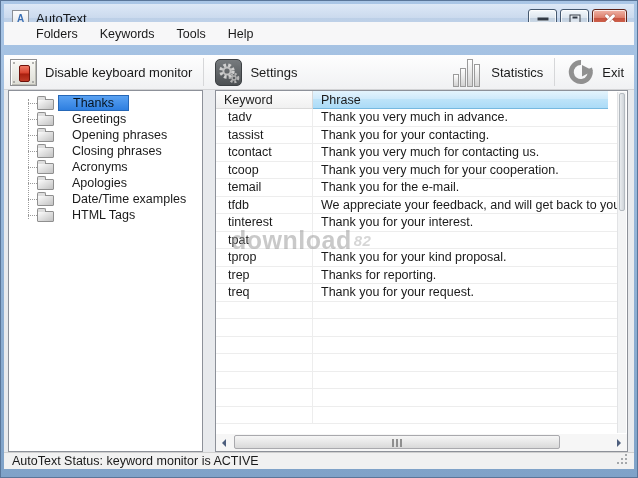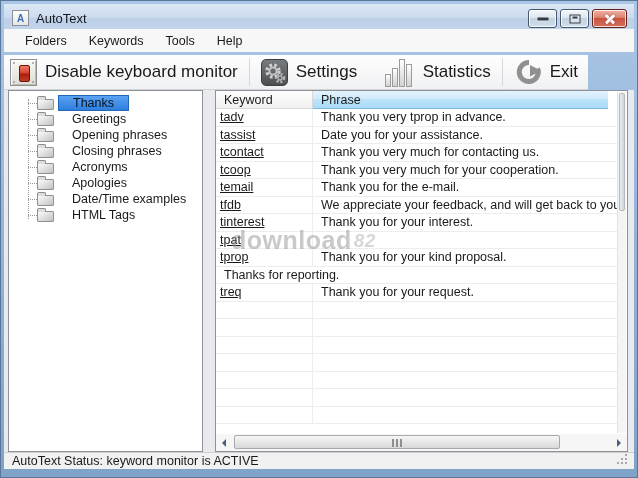--- a/index.html
+++ b/index.html
@@ -27,27 +27,27 @@
   .gl-min { position:absolute; left:50%; top:50%; transform:translate(-50%,-50%); width:11px; height:3px;
     background:#323a45; box-shadow:0 1px 0 rgba(255,255,255,.5); }
   .gl-rest { position:absolute; left:50%; top:50%; transform:translate(-50%,-50%); width:11px; height:9px;
     border:1px solid #323a45; background:rgba(255,255,255,.35); }
   .gl-rest::after { content:''; position:absolute; left:2px; top:1px; width:5px; height:2px; background:#323a45; }
   .x-bar { position:absolute; left:50%; top:50%; width:12px; height:2.6px; background:#fff;
     border-radius:1px; box-shadow:0 0 1px #6e1d0e; }
   .x-bar.a { transform:translate(-50%,-50%) rotate(45deg); }
   .x-bar.b { transform:translate(-50%,-50%) rotate(-45deg); }
   
-  .menubar { position:absolute; left:4px; top:29px; width:630px; height:23px;
-    background:#f7f7f8; display:flex; align-items:center; padding-left:10px; }
+  .menubar { position:absolute; left:4px; top:22px; width:630px; height:23px;
+    background:#f7f7f8; display:flex; align-items:center; padding-left:21px; }
   .menu-item { padding:0 11px; height:100%; display:flex; align-items:center; cursor:default; }
   
-  .toolbar { position:absolute; left:4px; top:55px; width:584px; height:35px;
+  .toolbar { position:absolute; left:4px; top:55px; width:630px; height:35px;
     background:linear-gradient(180deg,#fefefe,#f0f1f3); border-bottom:1px solid #d2d3d5;
-    display:flex; align-items:center; font-size:17px; }
+    display:flex; align-items:center; font-size:13px; }
   .tb-sep { width:1px; height:28px; background:#d6d7d9; margin:0 11px; flex:none; }
   .tb-label { margin-left:8px; white-space:nowrap; }
   .spacer { flex:1; }
   
   .tgl { width:27px; height:27px; margin-left:6px; flex:none; position:relative;
     border:1px solid #8f9092; background:linear-gradient(180deg,#fafaf6,#dcdcd4);
     box-shadow:inset 1px 1px 0 #ffffff, inset -1px -1px 0 #bcbcb4; }
   .tgl::before { content:''; position:absolute; left:8px; top:5px; width:9px; height:15px;
     border:1px solid #6e120a; border-radius:2px;
     background:linear-gradient(180deg,#ef7a64 0%,#d6402c 48%,#a81f0e 52%,#c03a26 100%); }
@@ -84,22 +84,22 @@
   .table-panel { position:absolute; left:215px; top:90px; width:413px; height:362px;
     background:#fff; border:1px solid #8d9199; display:flex; flex-direction:column; }
   .grid-header { height:18px; flex:none; display:flex; padding-right:19px;text-align:center; }
   .hdr-cell { display:flex; align-items:center; padding-left:8px; font-size:12.5px; color:#1b1b1b; cursor:default; }
   .hdr-keyword { width:97px; flex:none; background:linear-gradient(180deg,#fdfdfd,#f0f0f0);
     border-right:1px solid #d8d8d8; border-bottom:1px solid #d9d9d9; }
   .hdr-phrase { flex:1; border-bottom:1px solid #77b9e0;
     background:linear-gradient(180deg,#e4f4fd 0%,#cfeafb 45%,#bde3f9 50%,#abdbf7 100%); }
   .grid-body { flex:1; overflow:hidden; position:relative; margin-right:9px; }
   .grid-row { height:17.5px; display:flex; border-bottom:1px solid #ededed; }
-  .cell-k { width:97px; flex:none; padding-left:4px; border-right:1px solid #ededed;
-    line-height:16.5px; white-space:nowrap; overflow:hidden;text-decoration:underline; }
+  .cell-k { width:97px; flex:none; padding-left:12px; border-right:1px solid #ededed;
+    line-height:16.5px; white-space:nowrap; overflow:hidden; }
   .cell-p { flex:1; padding-left:8px; line-height:16.5px; white-space:nowrap; overflow:hidden; }
   .v-scroll { position:absolute; right:1px; top:1px; bottom:18px; width:9px;
     background:#f3f4f5; border-left:1px solid #e2e3e5; }
   .v-thumb { position:absolute; left:1px; right:1px; top:1px; height:118px;
     background:linear-gradient(90deg,#e9ecef,#cfd4d9); border:1px solid #b4bac0; border-radius:2px; }
   .h-scroll { height:17px; flex:none; display:flex; align-items:center; background:#f6f6f6; position:relative; }
   .h-arrow { width:16px; height:17px; flex:none; display:flex; align-items:center; justify-content:center; }
   .tri-l { width:0; height:0; border:4px solid transparent; border-right-color:#4d5e7d; border-left:none; }
   .tri-r { width:0; height:0; border:4px solid transparent; border-left-color:#4d5e7d; border-right:none; }
   .h-track { flex:1; position:relative; height:100%; }
@@ -109,21 +109,21 @@
     background:#8f8f8f; box-shadow:4px 0 0 #8f8f8f, 8px 0 0 #8f8f8f; }
   
   .status-bar { position:absolute; left:4px; top:452px; width:630px; height:17px;
     background:#f1f1f1; border-top:1px solid #cfcfcf; display:flex; align-items:center; padding-left:8px; }
   .resize-grip { position:absolute; right:6px; bottom:4px; width:11px; height:11px; }
   .resize-grip::before { content:''; position:absolute; left:8px; top:0; width:2px; height:2px; background:#a5a8ab;
     box-shadow:-4px 4px 0 #a5a8ab, 0 4px 0 #a5a8ab, -8px 8px 0 #a5a8ab, -4px 8px 0 #a5a8ab, 0 8px 0 #a5a8ab; }
   
   .watermark { position:absolute; left:231px; top:226px; font-size:25px; font-weight:bold;
     color:#8f8f8f; opacity:.48; letter-spacing:.5px; pointer-events:none; display:flex; align-items:center; }
-  .watermark .wm-logo { font-size:19px; font-style:italic; opacity:.75; margin-left:2px; }
+  .watermark .wm-logo { font-size:15px; font-style:italic; opacity:.75; margin-left:2px; }
 </style>
 </head>
 <body>
 
 <div id="win">
 
   <div class="titlebar">
     <div class="app-icon">A</div>
     <div class="title-text">AutoText</div>
     <div class="win-buttons">
@@ -225,25 +225,25 @@
   </div>
 
   <div class="table-panel">
     <div class="grid-header">
       <div class="hdr-cell hdr-keyword">Keyword</div>
       <div class="hdr-cell hdr-phrase">Phrase</div>
     </div>
     <div class="grid-body" id="table-body">
         <div class="grid-row">
     <div class="cell-k">tadv</div>
-    <div class="cell-p">Thank you very tprop in advance.</div>
+    <div class="cell-p">Thank you very much in advance.</div>
   </div>
         <div class="grid-row">
     <div class="cell-k">tassist</div>
-    <div class="cell-p">Date you for your assistance.</div>
+    <div class="cell-p">Thank you for your contacting.</div>
   </div>
         <div class="grid-row">
     <div class="cell-k">tcontact</div>
     <div class="cell-p">Thank you very much for contacting us.</div>
   </div>
         <div class="grid-row">
     <div class="cell-k">tcoop</div>
     <div class="cell-p">Thank you very much for your cooperation.</div>
   </div>
         <div class="grid-row">
@@ -259,20 +259,21 @@
     <div class="cell-p">Thank you for your interest.</div>
   </div>
         <div class="grid-row">
     <div class="cell-k">tpat</div>
   </div>
         <div class="grid-row">
     <div class="cell-k">tprop</div>
     <div class="cell-p">Thank you for your kind proposal.</div>
   </div>
         <div class="grid-row">
+    <div class="cell-k">trep</div>
     <div class="cell-p">Thanks for reporting.</div>
   </div>
         <div class="grid-row">
     <div class="cell-k">treq</div>
     <div class="cell-p">Thank you for your request.</div>
   </div>
         <div class="grid-row">
     <div class="cell-k"></div>
     <div class="cell-p"></div>
   </div>

